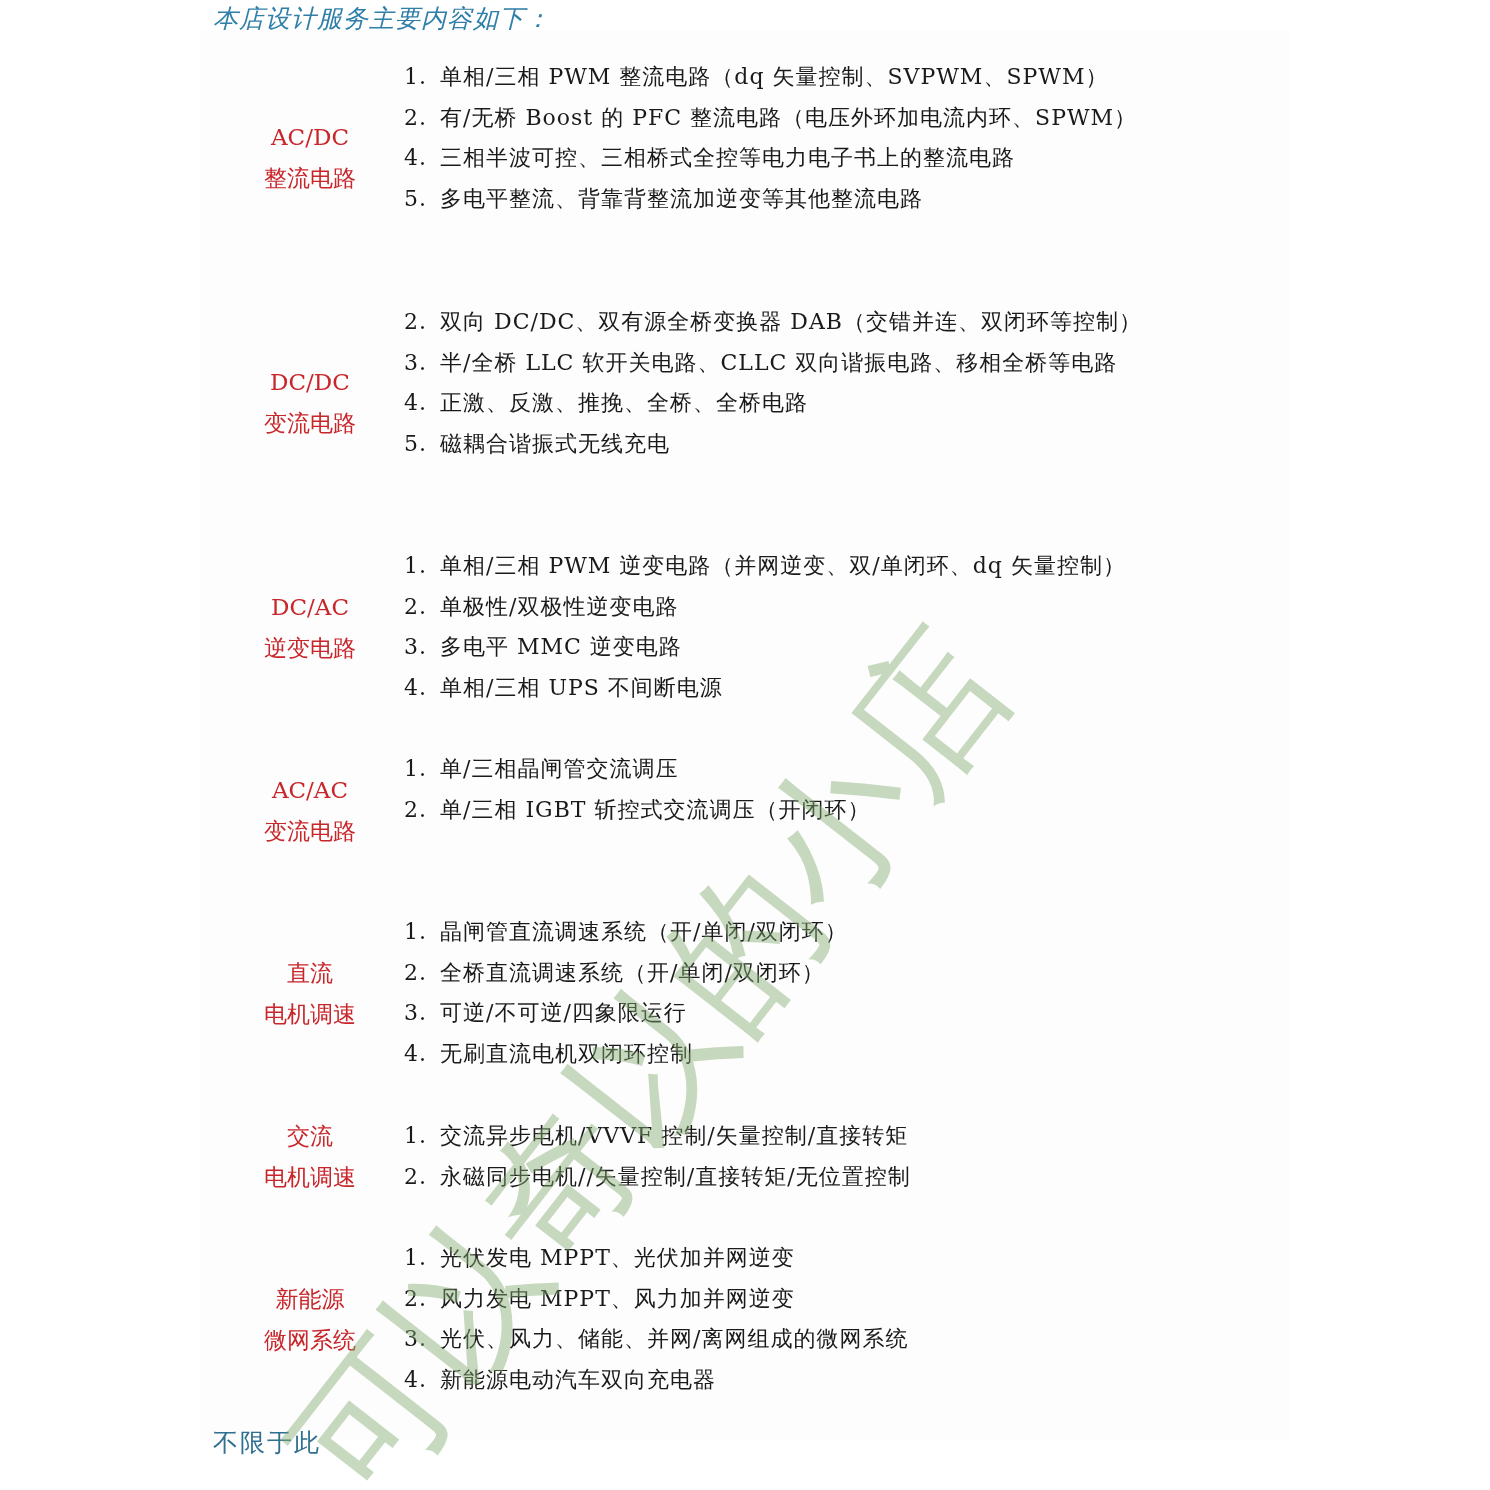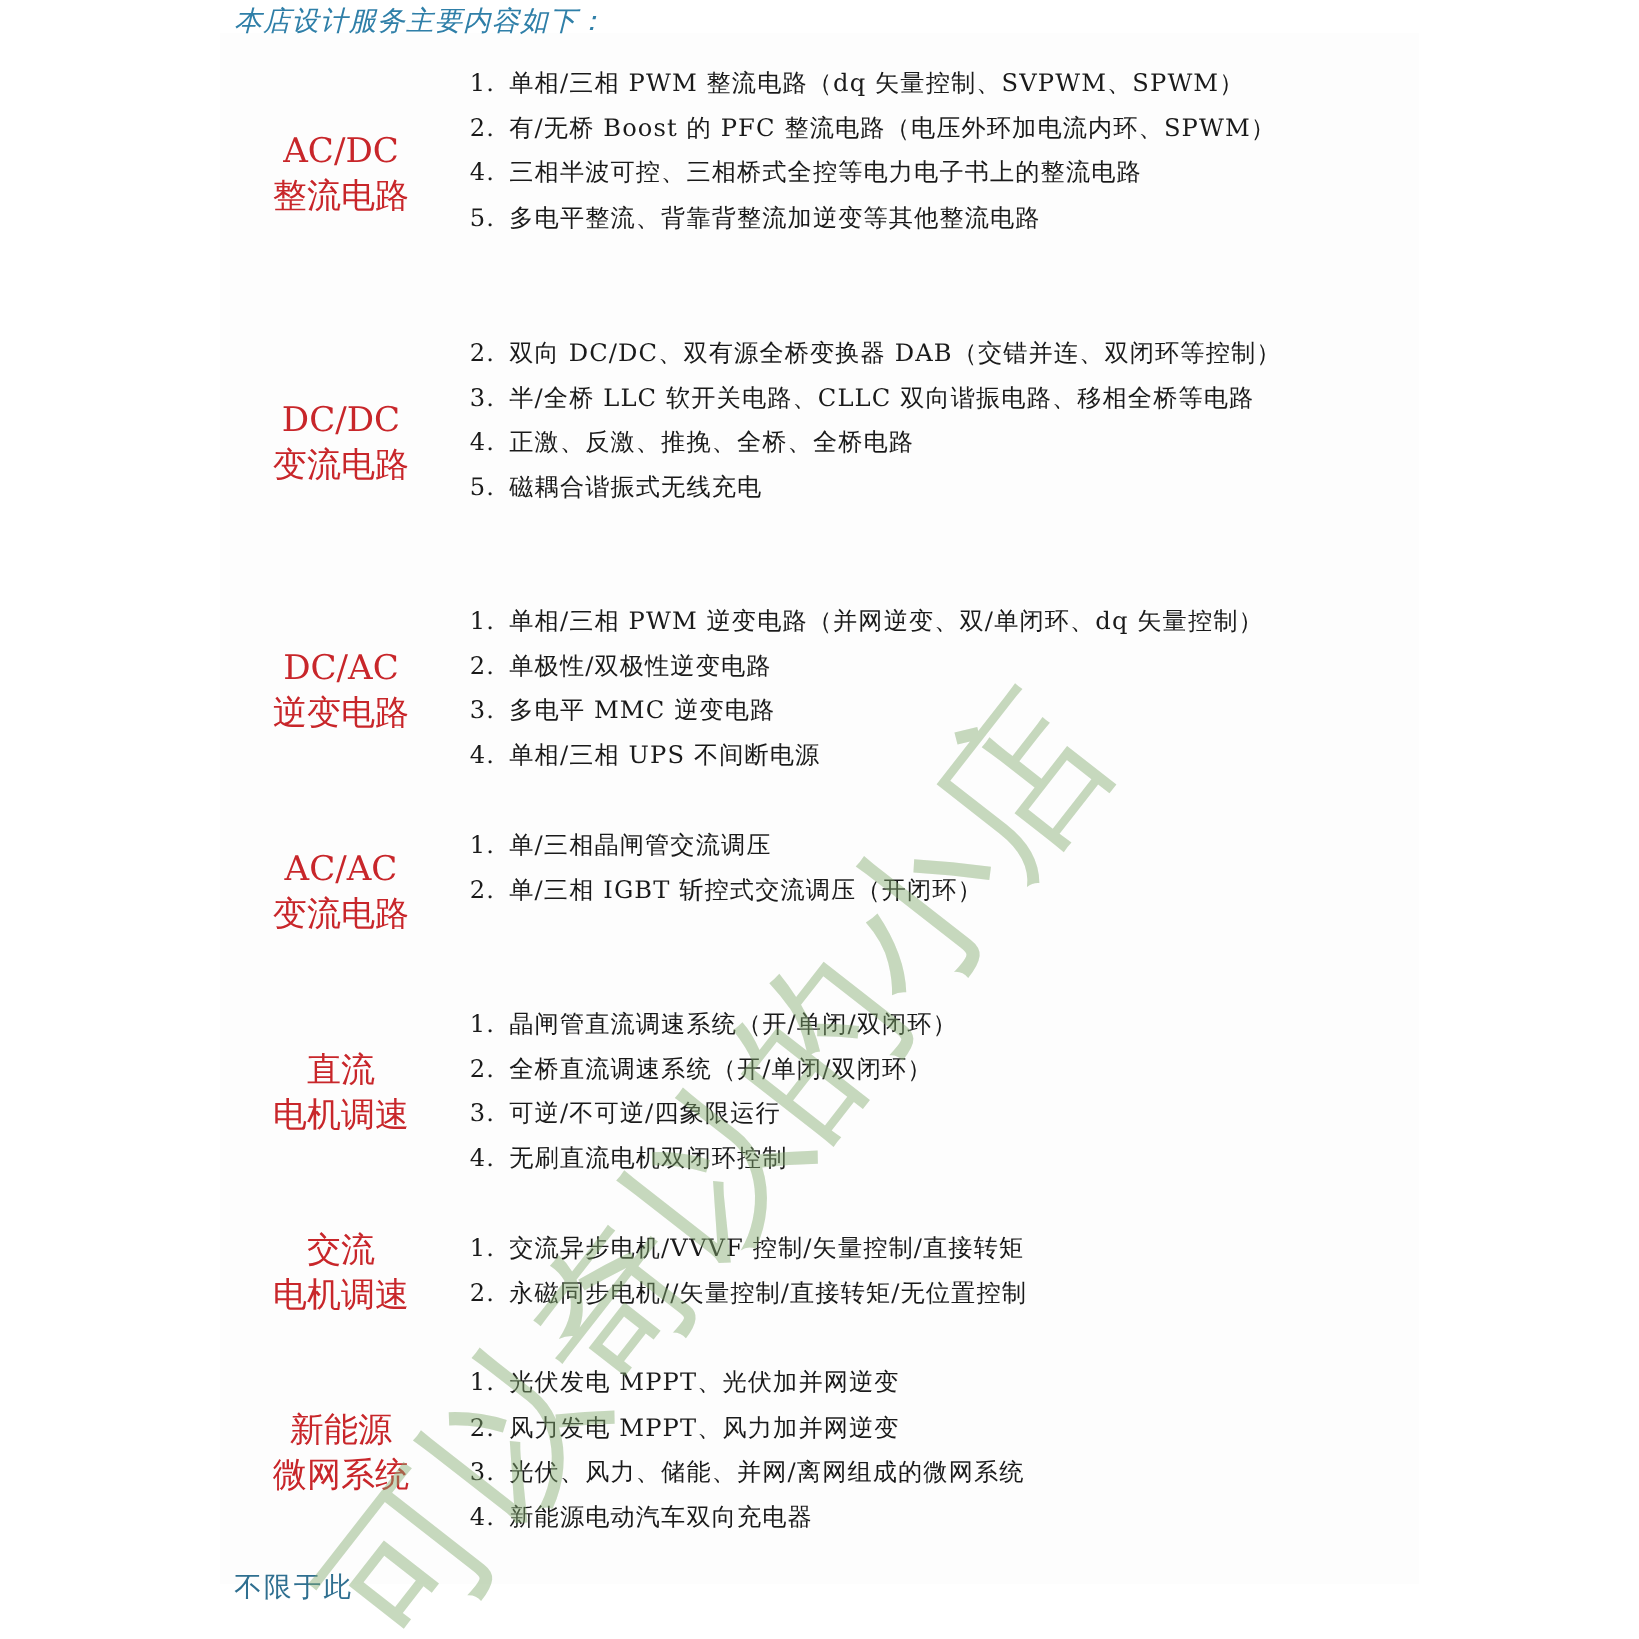--- a/index.html
+++ b/index.html
@@ -16,23 +16,23 @@
     position:absolute; left:213px; top:2px;
     font-size:25px; color:#2f7fa8; letter-spacing:1px;font-style:italic;
   }
   .footer {
     position:absolute; left:213px; top:1426px;
     font-size:25px; color:#2f6f90; letter-spacing:2px;
   }
   .section { position:absolute; left:0; width:1490px; }
   .cat {
     position:absolute; left:240px; width:140px; text-align:center;
-    color:#c8262a; font-size:31px; line-height:41px;
+    color:#c8262a; font-size:23px; line-height:41px;
   }
-  .items { position:absolute; left:427px; }
+  .items { position:absolute; left:404px; }
   .item {
     font-size:22px; color:#1a1a1a; height:40.6px; line-height:40.6px;
     white-space:nowrap; letter-spacing:1px;
   }
   .item .num { display:inline-block; width:36px; }
   .watermark {
     position:absolute; left:190px; top:380px;
     font-size:150px; color:rgba(130,170,110,0.45);
     transform:rotate(-52deg); transform-origin:left top;
     white-space:nowrap; pointer-events:none;
@@ -115,21 +115,21 @@
     <div>交流</div>
     <div>电机调速</div>
   </div>
   <div class="items">
     <div class="item"><span class="num">1.</span><span>交流异步电机/VVVF 控制/矢量控制/直接转矩</span></div>
     <div class="item"><span class="num">2.</span><span>永磁同步电机//矢量控制/直接转矩/无位置控制</span></div>
   </div>
 </div>
 
 <div class="section" style="top:1238px;">
-  <div class="cat" style="top:41px;font-family:Liberation Serif, serif;">
+  <div class="cat" style="top:41px;">
     <div>新能源</div>
     <div>微网系统</div>
   </div>
   <div class="items">
     <div class="item"><span class="num">1.</span><span>光伏发电 MPPT、光伏加并网逆变</span></div>
     <div class="item"><span class="num">2.</span><span>风力发电 MPPT、风力加并网逆变</span></div>
     <div class="item"><span class="num">3.</span><span>光伏、风力、储能、并网/离网组成的微网系统</span></div>
     <div class="item"><span class="num">4.</span><span>新能源电动汽车双向充电器</span></div>
   </div>
 </div>

